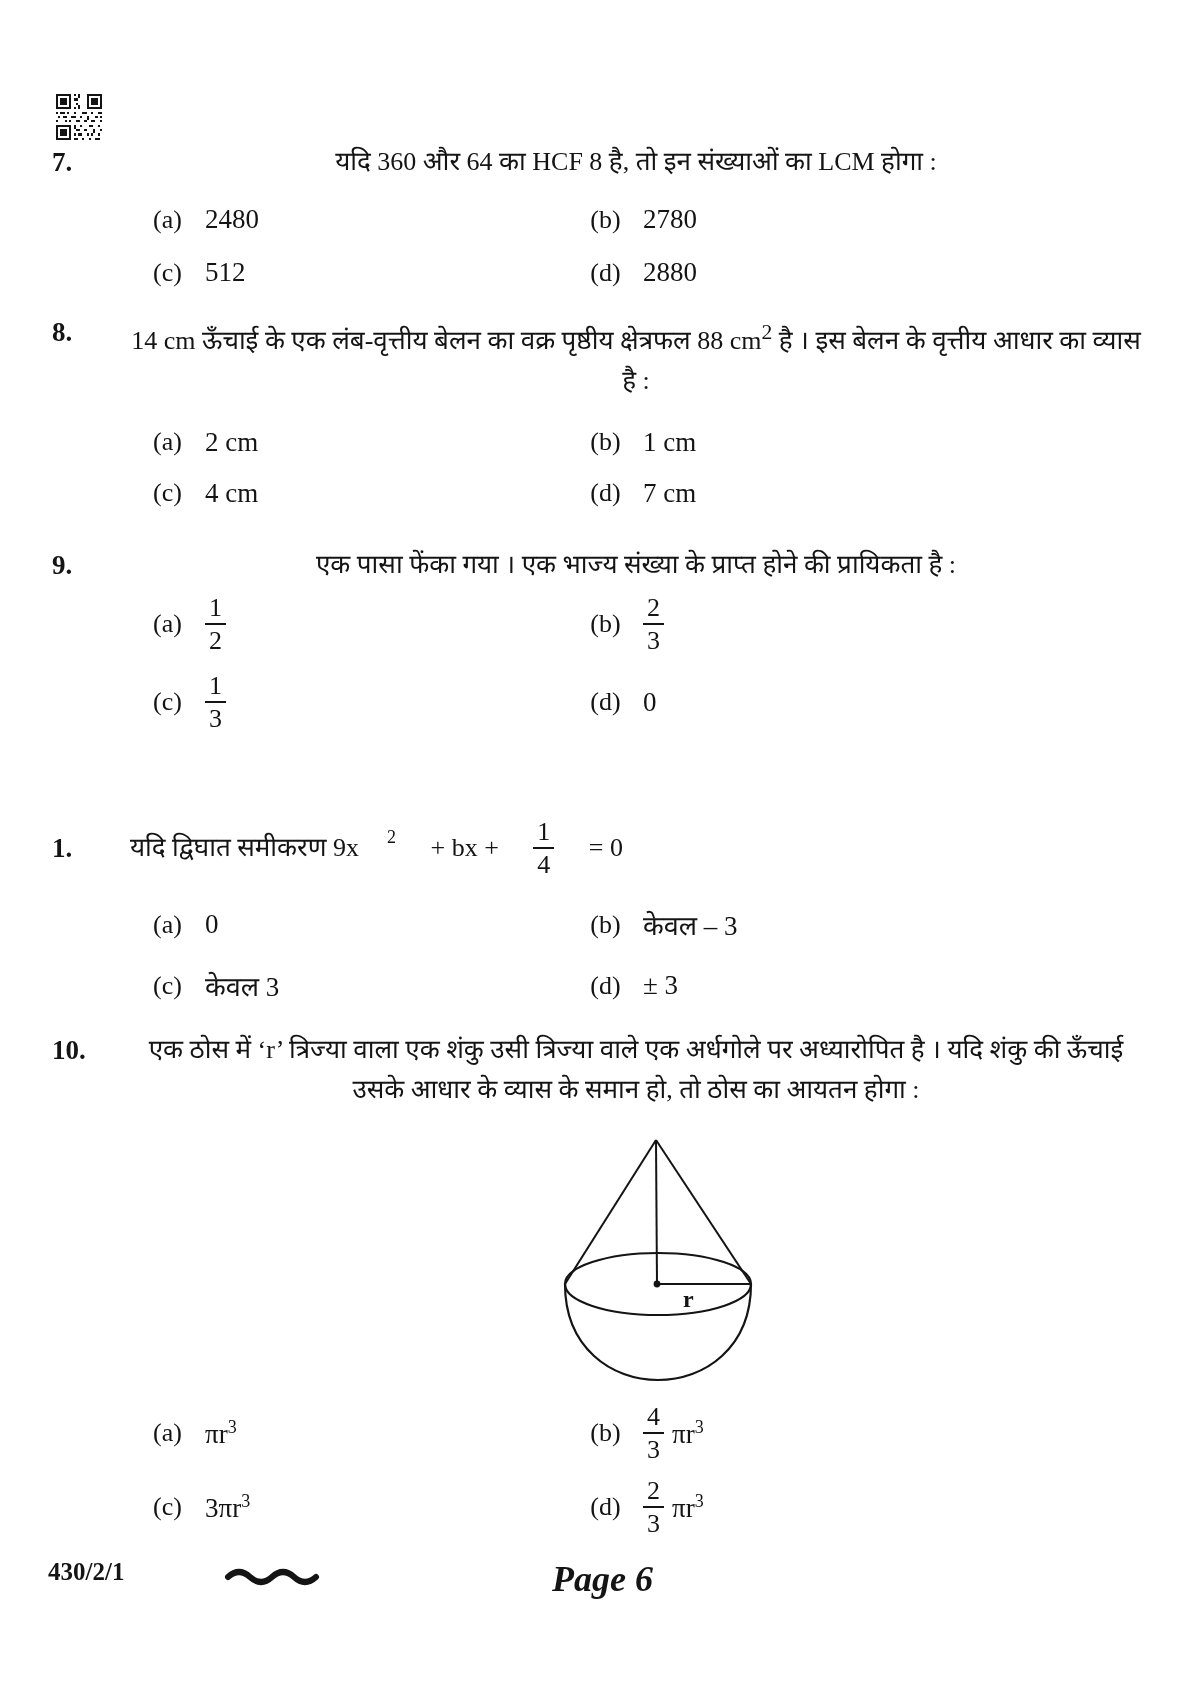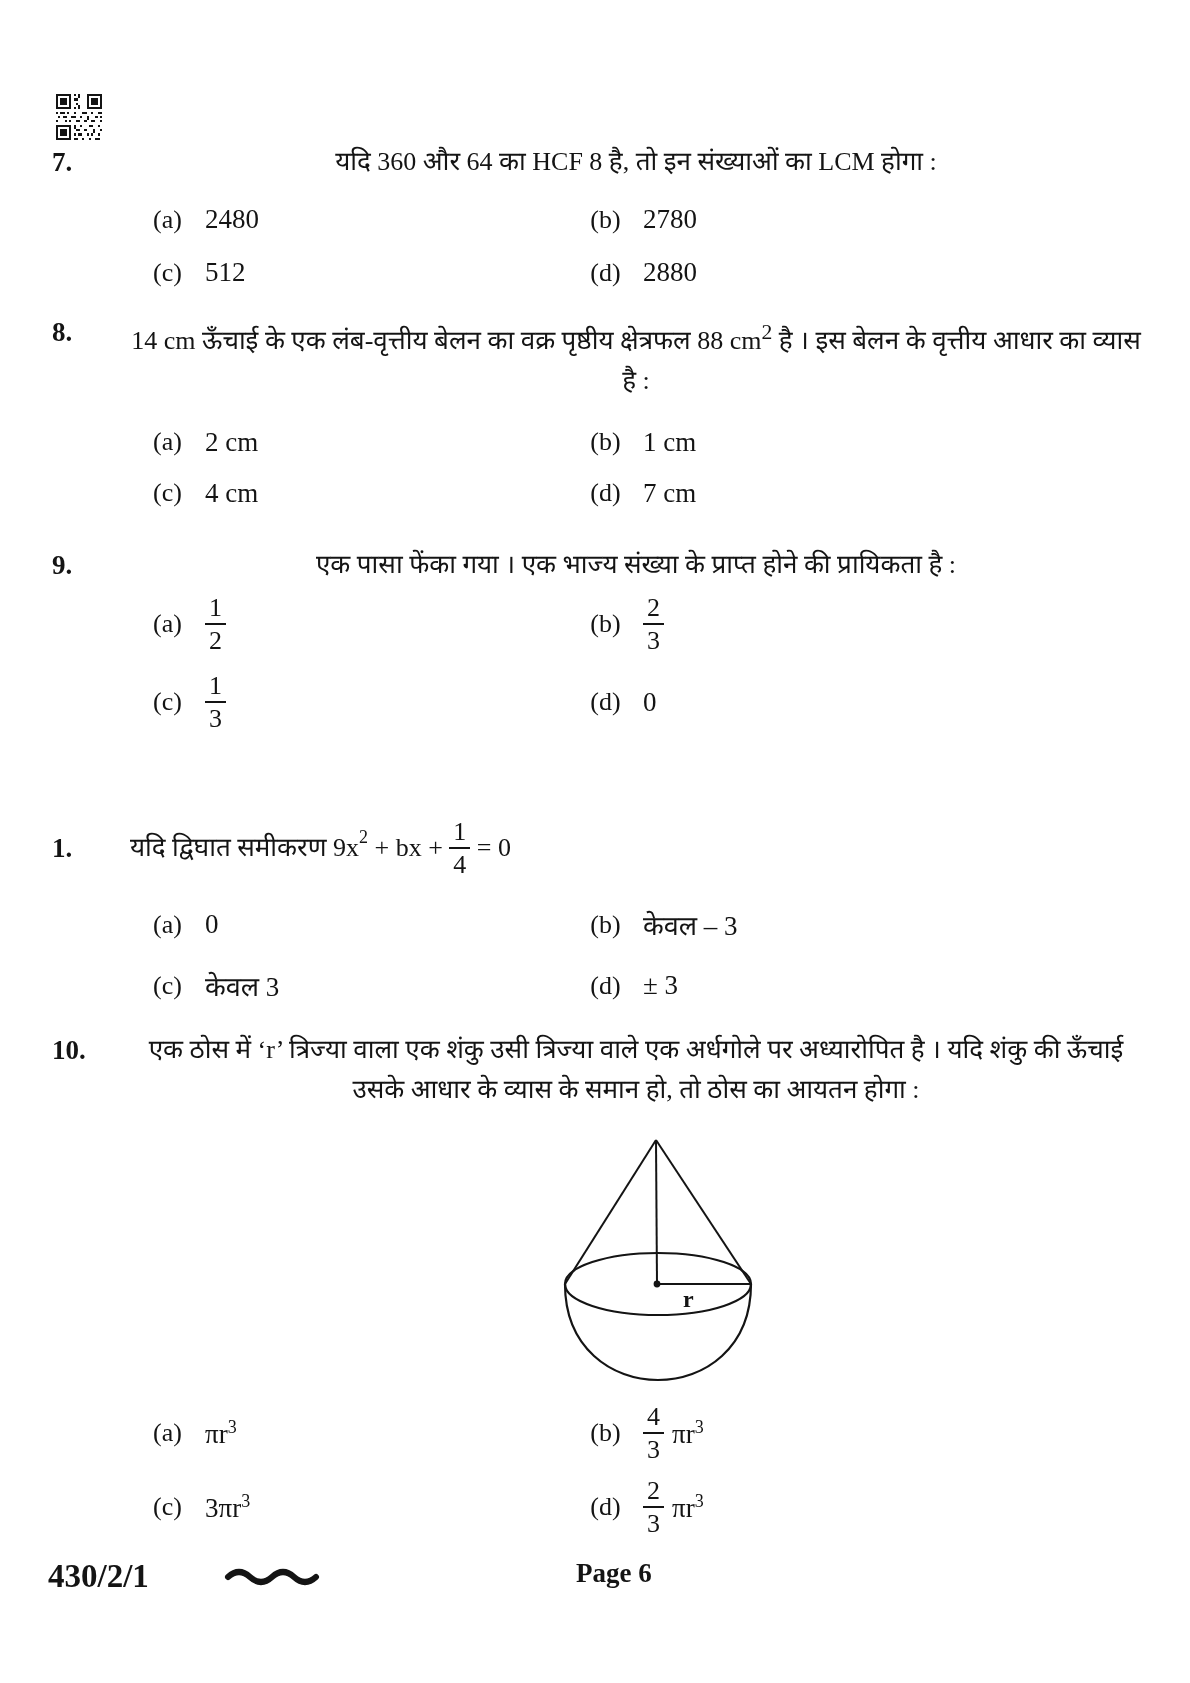--- a/index.html
+++ b/index.html
@@ -11,38 +11,38 @@
     color:#141414;
     font-family:"Liberation Serif","DejaVu Serif","DejaVu Sans",serif;
     overflow:hidden;
   }
   .qr { position:absolute; left:56px; top:94px; width:46px; height:46px; }
   .q { position:absolute; left:0; width:1150px; padding-left:52px; box-sizing:content-box; }
   .qhead { display:flex; align-items:flex-start; }
   .qnum { flex:0 0 78px; font-weight:700; font-size:27px; line-height:40px; }
   .qbody { flex:1 1 auto; max-width:1012px;text-align:center; }
   .qtext { font-size:26px; line-height:40px; }
-  .eqrow { display:flex; align-items:center; white-space:pre; }
+  .eqrow { display:flex; align-items:center; white-space:pre;gap:28px; }
   .eqrow > span { white-space:pre; }
   .eqrow sup { font-size:18px; transform:translateY(-11px); }
   .optrow { display:flex; align-items:center; }
   .opt { display:flex; align-items:center; }
   .opt-first { flex:0 0 438px; width:438px; }
   .olabel { flex:0 0 75px; font-size:26px; }
   .oval { font-size:27px; white-space:pre; }
   .oval sup { font-size:18px; }
   .frac { display:inline-flex; flex-direction:column; align-items:center; font-size:26px; line-height:1.12; }
   .frac .num { padding:0 4px 1px; border-bottom:2px solid #141414; }
   .frac .den { padding-top:1px; }
   .frac-gap { margin-right:8px; }
   .figwrap { margin:24px 0 0 50px; }
   .footer { position:absolute; top:1558px; left:0; width:1190px; height:60px; }
-  .fcode { position:absolute; left:48px; top:0; font-size:33px; font-weight:700; }
+  .fcode { position:absolute; left:48px; top:0; font-size:25px; font-weight:700; }
   .fsquiggle { position:absolute; left:224px; top:8px; }
-  .fpage { position:absolute; left:576px; top:0; font-size:27px; font-weight:700; }
+  .fpage { position:absolute; left:552px; top:0; font-size:36px; font-weight:700;font-style:italic; }
 </style>
 </head>
 <body>
 
 <div class="page">
 
   <div class="qr">
     <svg viewBox="0 0 21 21" width="46" height="46" shape-rendering="crispEdges">
       <g fill="#141414">
         <rect x="0" y="0" width="7" height="7"></rect>

